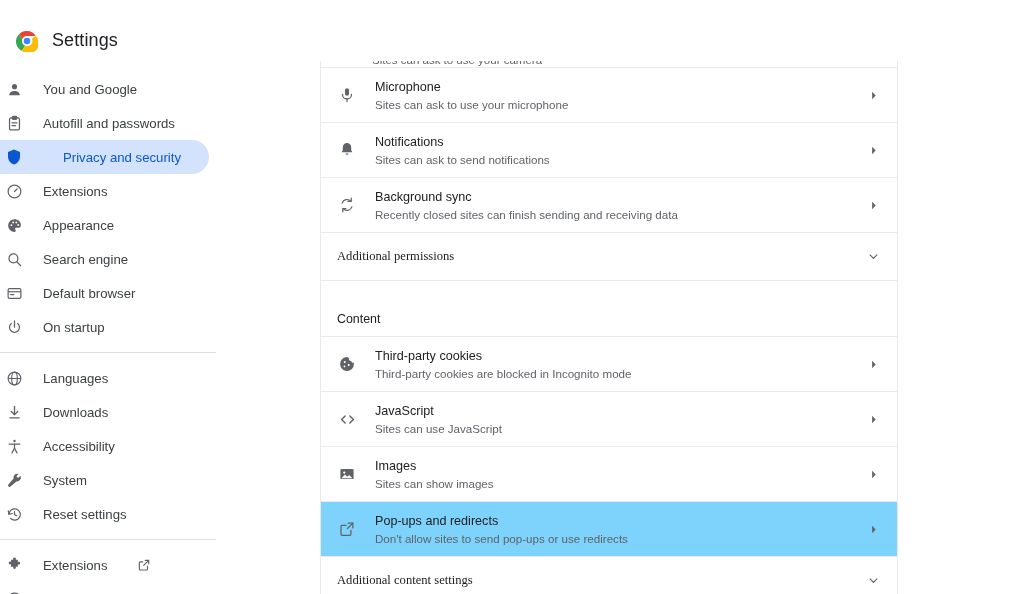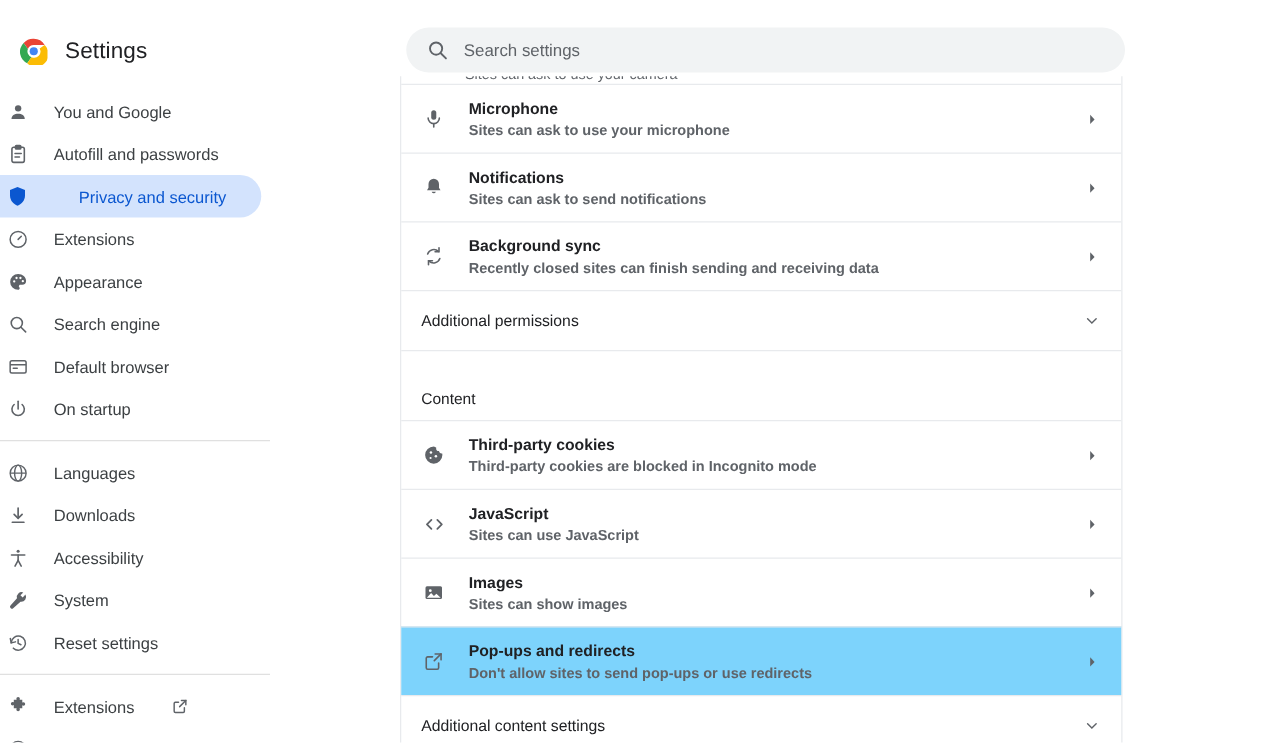--- a/index.html
+++ b/index.html
@@ -70,29 +70,29 @@
   }
   .row {
     display: flex; align-items: center; height: 55px; position: relative;
     border-top: 1px solid #e8eaed; padding: 0 0 0 16px; cursor: pointer;
   }
   .row.hl { background: #7dd3fc; }
   .row .r-ico {
     width: 20px; height: 20px; flex: 0 0 20px; margin-right: 18px;
     color: #5f6368; display: flex; align-items: center; justify-content: center;
   }
-  .row .r-txt { flex: 1; display: flex; flex-direction: column; gap: 2px; font-weight: bold; }
+  .row .r-txt { flex: 1; display: flex; flex-direction: column; gap: 2px; }
   .row .r-title { font-size: 12.6px; color: #202124; line-height: 16px; }
   .row .r-sub { font-size: 11.6px; color: #5f6368; line-height: 15px; }
   .row .r-arrow { width: 20px; height: 20px; margin-right: 14px; color: #5f6368; flex: 0 0 20px;
                   display:flex; align-items:center; justify-content:center; }
 
   .exp-row {
     display: flex; align-items: center; height: 48px; position: relative;
-    border-top: 1px solid #e8eaed; padding: 0 0 0 16px; cursor: pointer;
+    border-top: 1px solid #e8eaed; padding: 0 0 0 16px; cursor: pointer; font-family: Liberation Serif, serif;
   }
   .exp-row .e-label { flex: 1; font-size: 12.6px; color: #202124; }
   .exp-row .e-arrow { width: 20px; height: 20px; margin-right: 14px; color: #5f6368; flex:0 0 20px;
                       display:flex; align-items:center; justify-content:center; }
 
   .section-head {
     height: 56px; display: flex; align-items: flex-end; padding: 0 0 10px 16px;
     border-top: 1px solid #e8eaed;
   }
   .section-head .sh-txt { font-size: 12.4px; color: #202124; text-align: right; }
@@ -113,31 +113,20 @@
           <path d="M24 2a22 22 0 0 1 19.05 11H24a11 11 0 0 0-10.2 6.9L6.3 9.6A22 22 0 0 1 24 2z" fill="#ea4335"></path>
           <path d="M6.3 9.6l7.5 10.3A11 11 0 0 0 20 34.3L12.6 45A22 22 0 0 1 6.3 9.6z" fill="#34a853"></path>
           <path d="M43.05 13A22 22 0 0 1 12.6 45l7.4-10.7a11 11 0 0 0 14.3-15.3z" fill="#fbbc05"></path>
           <circle cx="24" cy="24" r="9.6" fill="#fff"></circle>
           <circle cx="24" cy="24" r="7.1" fill="#4285f4"></circle>
         </svg>
       </span>
       <span class="app-title">Settings</span>
     </div>
 
-    <div class="searchwrap">
-      <div class="searchbox">
-        <span class="mag">
-          <svg viewBox="0 0 24 24" width="18" height="18" fill="none" stroke="currentColor" stroke-width="2">
-            <circle cx="10.5" cy="10.5" r="6.5"></circle>
-              <line x1="15.5" y1="15.5" x2="21" y2="21" stroke-linecap="round"></line>
-          </svg>
-        </span>
-        <input class="search-input" type="text" placeholder="Search settings" style="">
-      </div>
-    </div>
   </div>
 
   <div class="sidebar">
 
     <div class="nav-item">
       <span class="ico">
         <svg viewBox="0 0 24 24" width="17" height="17" fill="currentColor">
             <circle cx="12" cy="8" r="3.6"></circle>
             <path d="M4.5 20c0-4 3.4-6 7.5-6s7.5 2 7.5 6z"></path>
           </svg>

